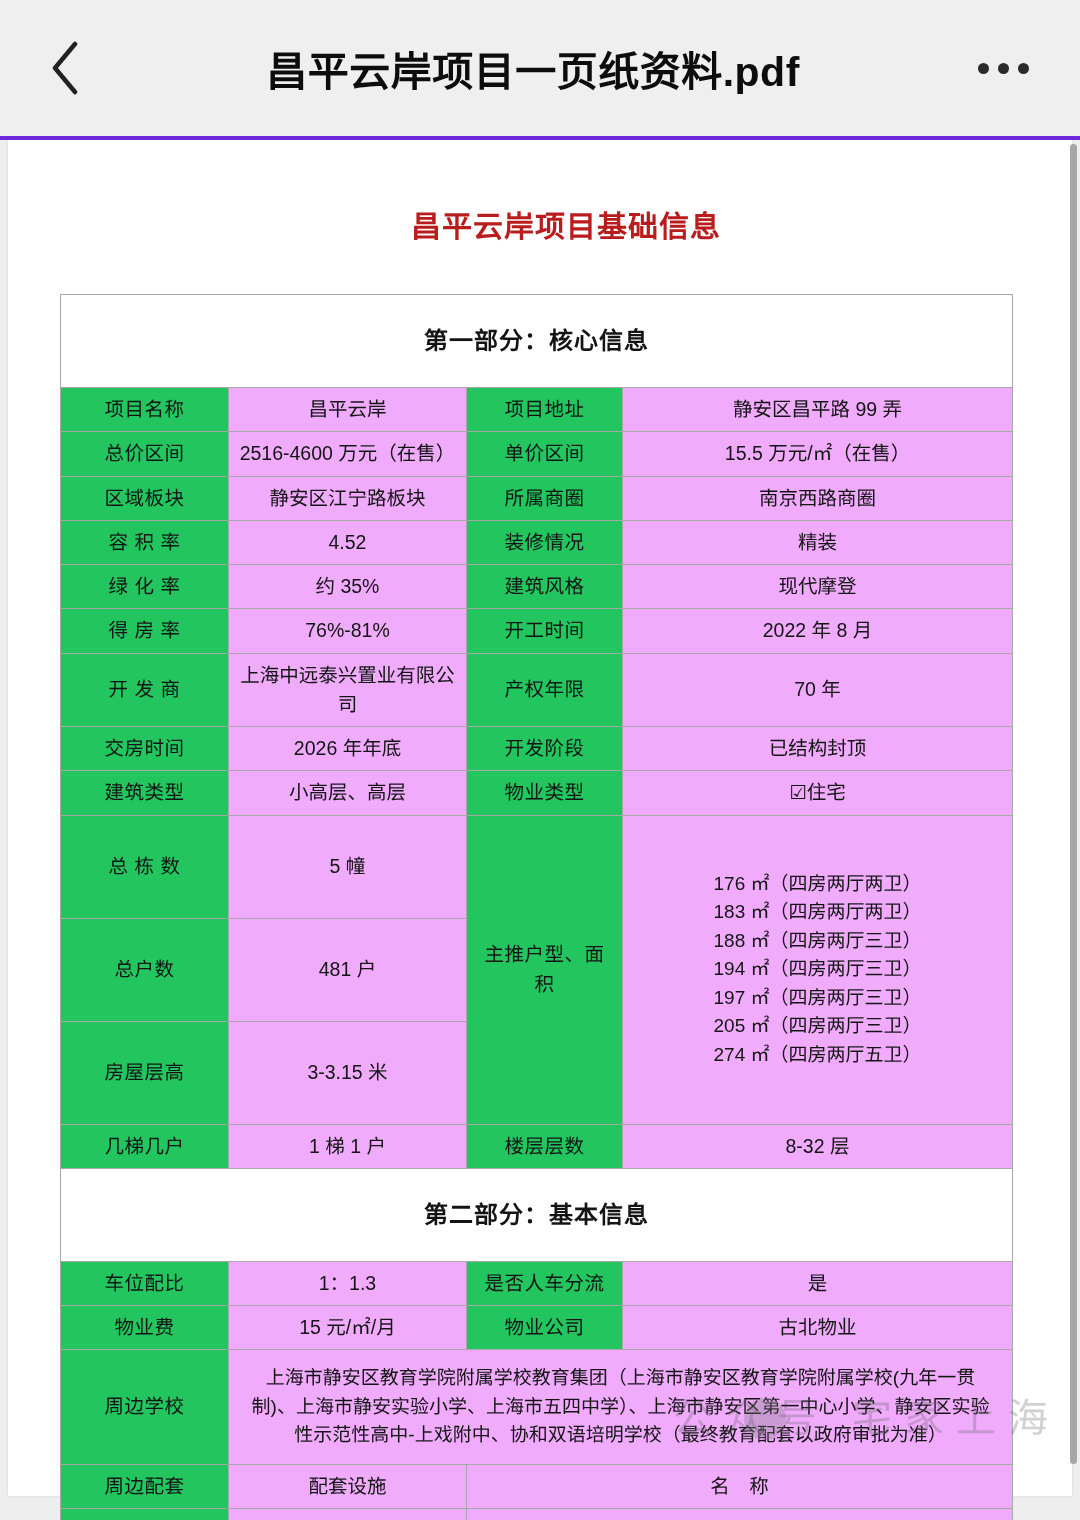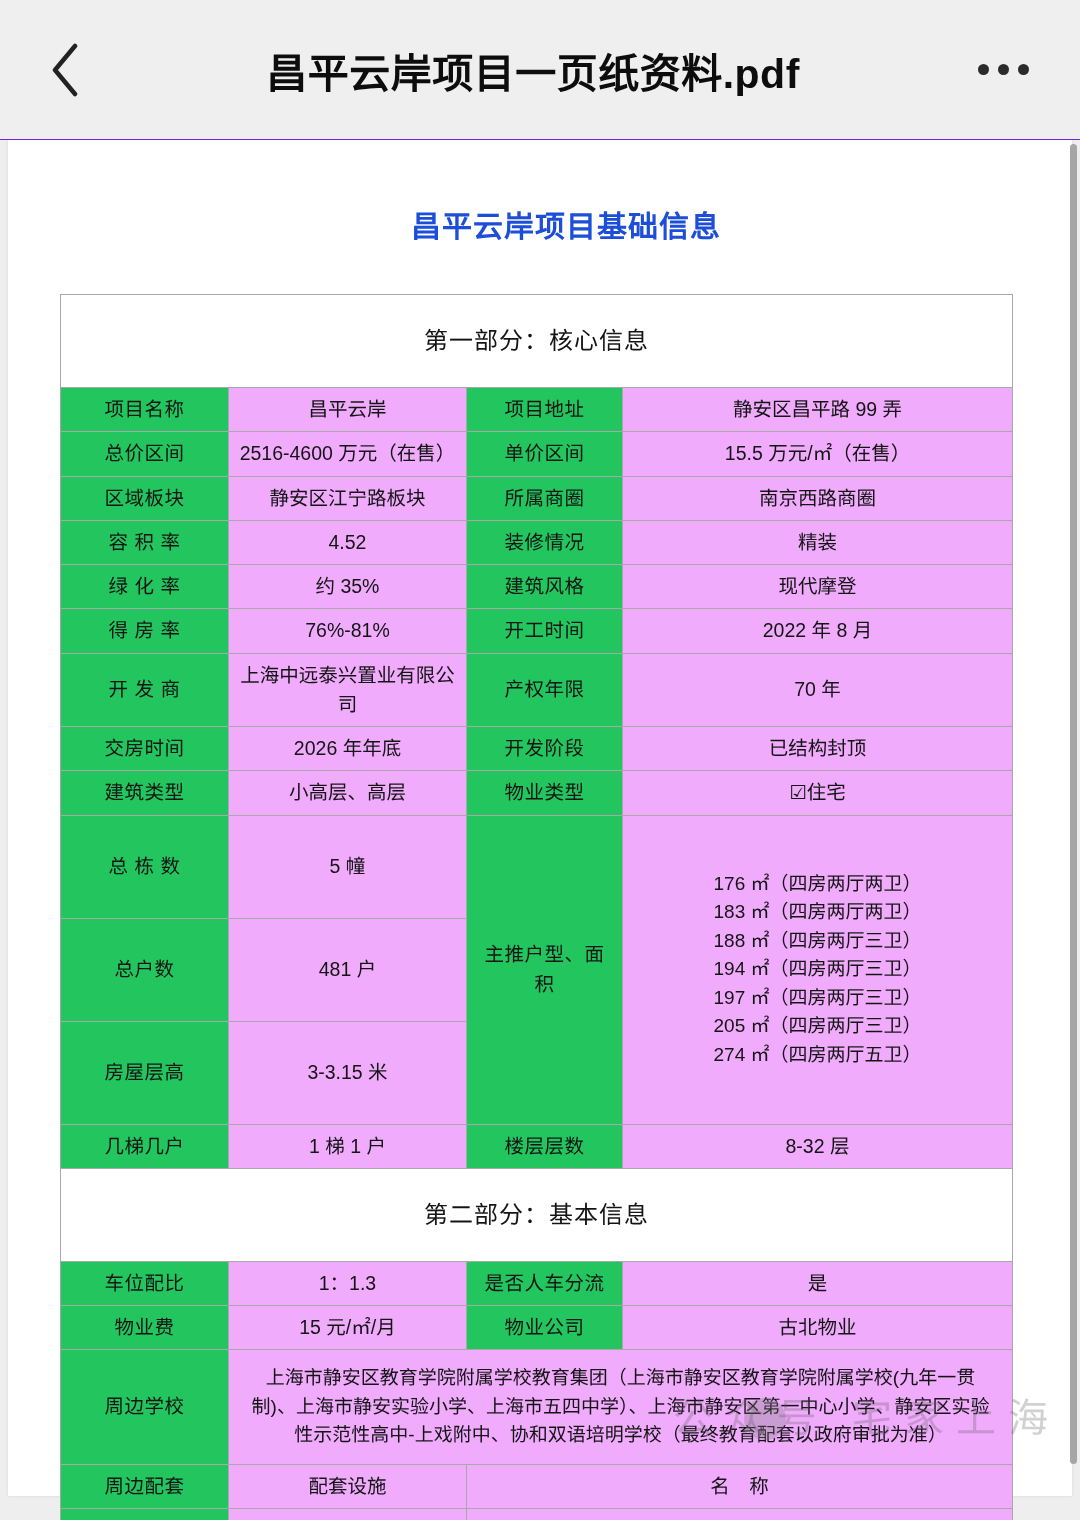--- a/index.html
+++ b/index.html
@@ -18,21 +18,21 @@
 
   
   .navbar {
     position: relative;
     height: 140px;
     background: #efefef;
     display: flex;
     align-items: center;
     box-sizing: border-box;
     padding: 0 34px 0 30px;
-    border-bottom: 1px solid #6d28d9;
+    border-bottom: 4px solid #6d28d9;
   }
   .nav-back {
     width: 70px;
     height: 90px;
     display: flex;
     align-items: center;
     justify-content: center;
     flex: none;
     cursor: pointer;
   }
@@ -85,21 +85,21 @@
   }
   .page-inner {
     padding: 62px 0 0 0;
   }
 
   .doc-title {
     text-align: center;
     font-size: 30px;
     font-weight: bold;
     letter-spacing: 1px;
-    color: #1d4ed8;
+    color: #b91c1c;
     margin: 0 0 48px 0;
     padding-left: 52px;
   }
 
   
   table.info {
     border-collapse: collapse;
     table-layout: fixed;
     width: 952px;
     margin: 0 auto 0 52px;
@@ -115,21 +115,21 @@
     word-break: break-all;
   }
   .lbl {
     background: #22c55e;
     letter-spacing: 0.5px;
   }
   .val { background: #f0abfc; }
   .section-head {
     background: #ffffff;
     font-size: 24px;
-    font-weight: normal;
+    font-weight: bold;
     letter-spacing: 1px;
     height: 72px;
     padding: 10px 8px !important;
   }
   .tall { height: 88px; }
   .units {
     text-align: center;
     line-height: 1.92;
     padding: 10px 8px !important;
     font-size: 19px;

